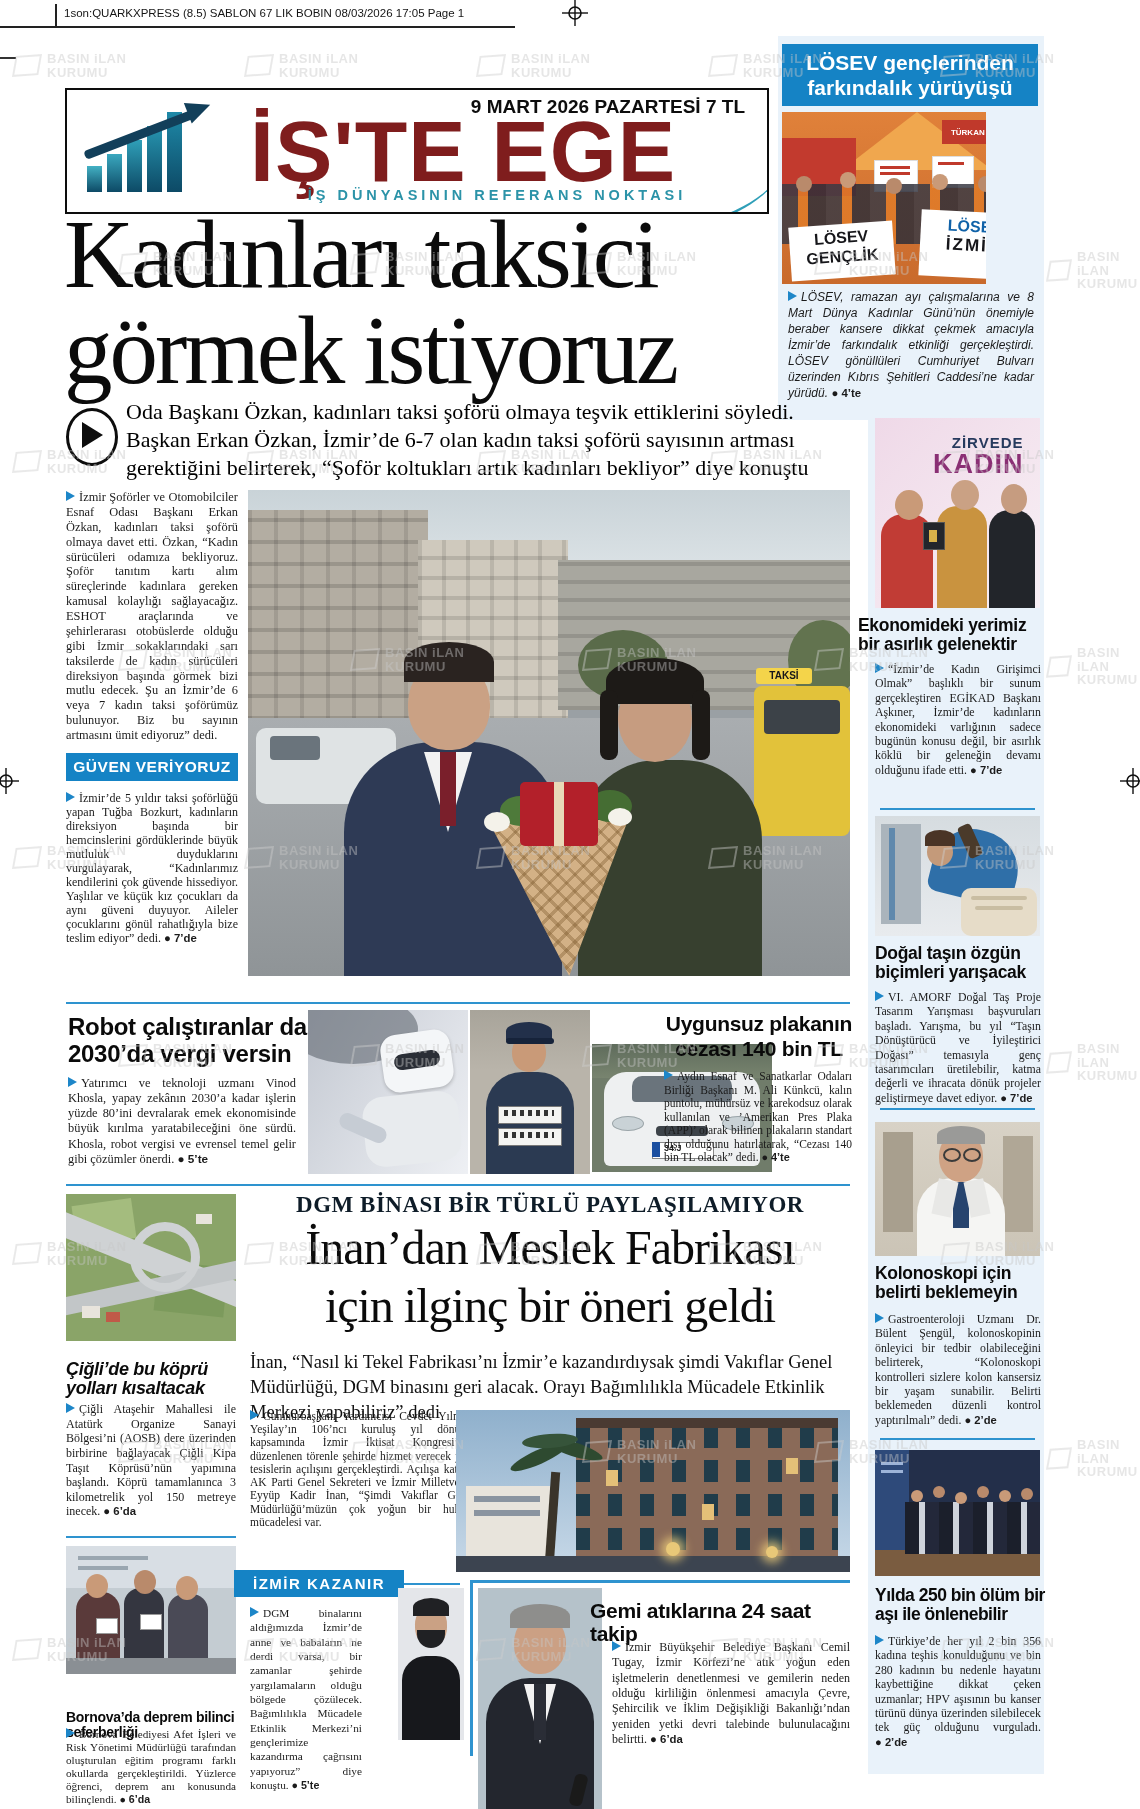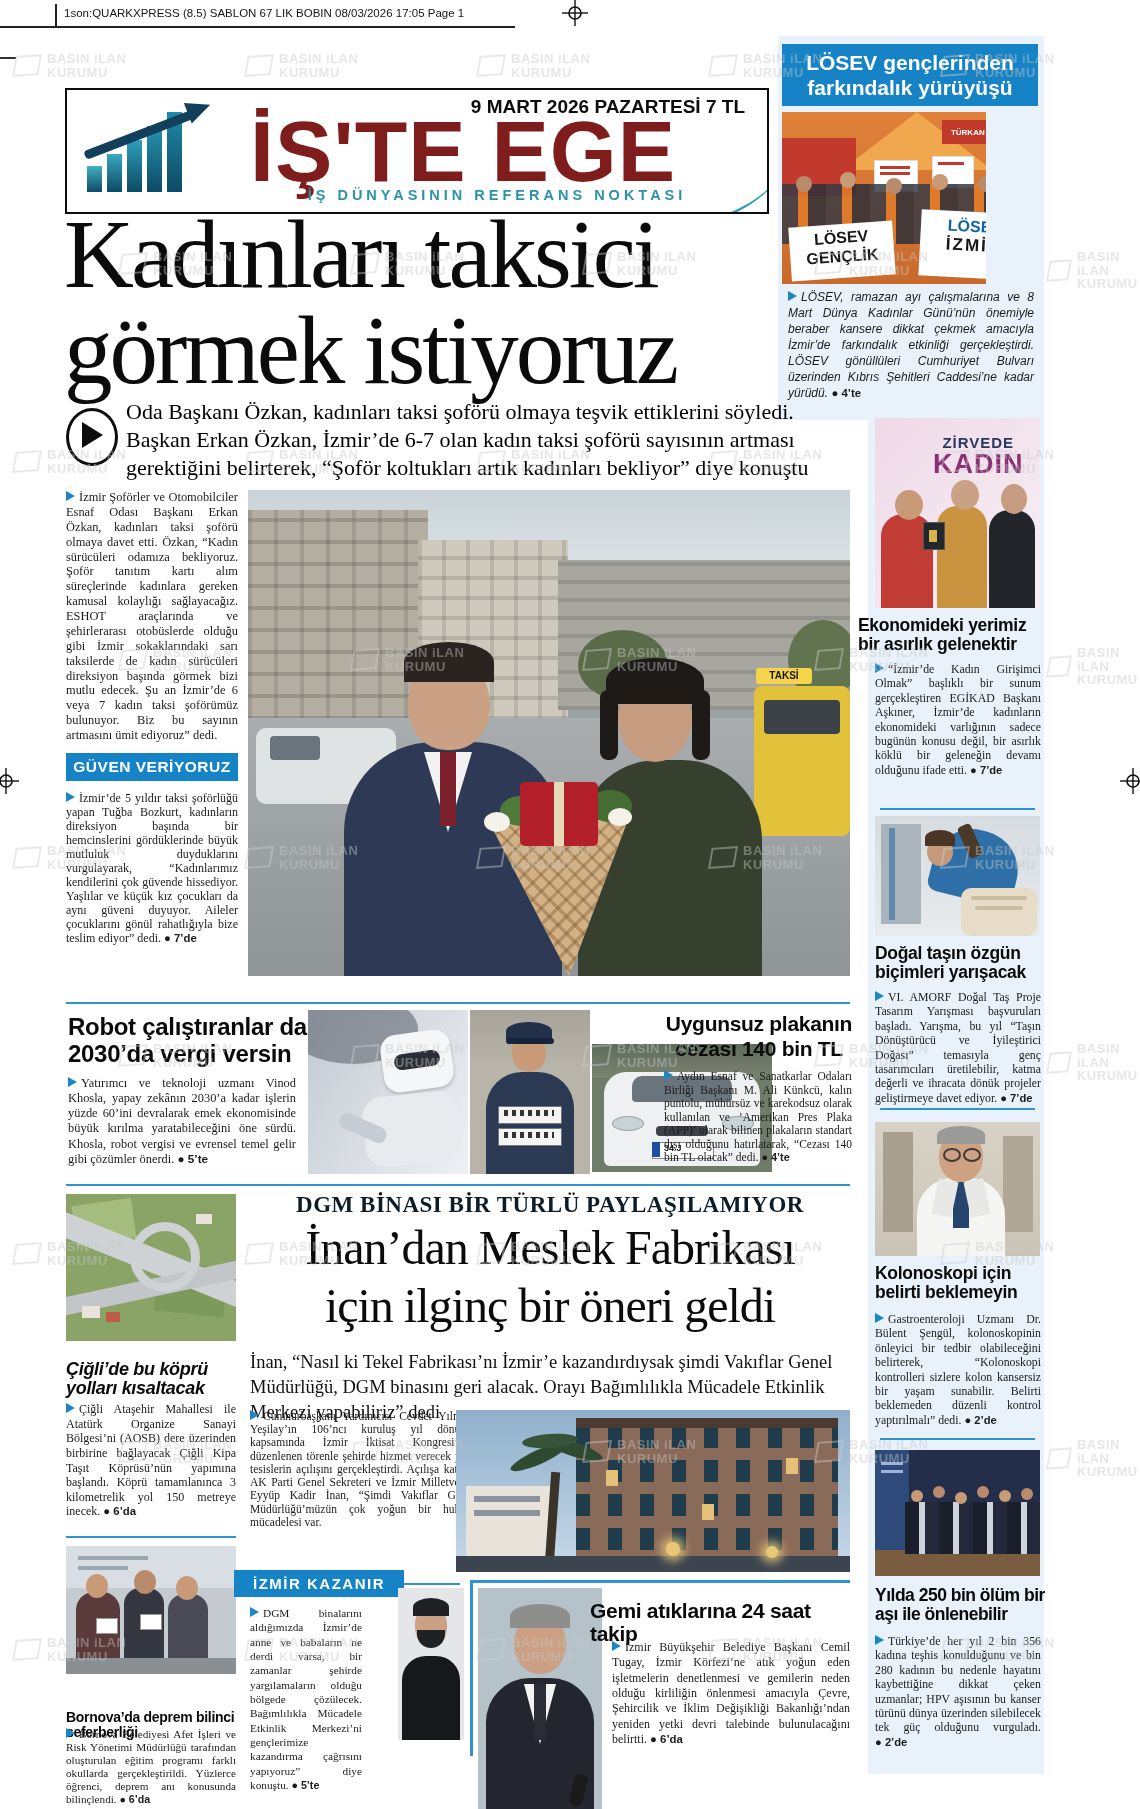--- a/index.html
+++ b/index.html
@@ -158,21 +158,21 @@
     <i style="left:340px;top:300px;width:44px;height:32px;border-radius:50%;background:#456d33;"></i>
     <i style="left:236px;top:322px;width:26px;height:20px;border-radius:50%;background:#f4f2ea;"></i>
     <i style="left:360px;top:318px;width:24px;height:18px;border-radius:50%;background:#f4f2ea;"></i>
     <i style="left:272px;top:292px;width:78px;height:64px;background:#b3202a;border-radius:5px;"></i>
     <i style="left:306px;top:292px;width:10px;height:64px;background:#e8d9b8;"></i>
   </div>
 
   <div class="abs" style="left:868px;top:408px;width:176px;height:1366px;background:#e9f2fa;"></div>
 
   <div class="ph" style="left:875px;top:418px;width:165px;height:190px;background:linear-gradient(135deg,#efd9e8,#f8f0f5);">
-    <div class="abs sans" style="left:58px;top:16px;text-align:center;">
+    <div class="abs sans" style="left:58px;top:16px;text-align:right;">
       <div style="font-size:15px;font-weight:700;color:#273a5e;letter-spacing:1px;">ZİRVEDE</div>
       <div style="font-size:27px;font-weight:700;color:#8a2f74;letter-spacing:1px;line-height:1;">KADIN</div>
     </div>
     <i style="left:6px;top:96px;width:52px;height:94px;background:#c13c35;border-radius:22px 22px 0 0;"></i>
     <i style="left:20px;top:72px;width:28px;height:30px;border-radius:50%;background:#c99a78;"></i>
     <i style="left:62px;top:88px;width:50px;height:102px;background:#c9933f;border-radius:20px 20px 0 0;"></i>
     <i style="left:76px;top:62px;width:28px;height:30px;border-radius:50%;background:#caa184;"></i>
     <i style="left:114px;top:92px;width:46px;height:98px;background:#22252a;border-radius:20px 20px 0 0;"></i>
     <i style="left:126px;top:66px;width:26px;height:30px;border-radius:50%;background:#c69c80;"></i>
     <i style="left:48px;top:104px;width:20px;height:26px;background:#23262c;border:1px solid #555;"></i>
@@ -241,21 +241,21 @@
     <b class="ref">● 2’de</b>
   </p>
 
   <div class="abs divider" style="left:66px;top:1002px;width:784px;height:2px;"></div>
 
   <div class="abs hsans" style="left:68px;top:1014px;font-size:24px;line-height:1.12;">
     <div>Robot çalıştıranlar da</div>
       <div>2030’da vergi versin</div>
   </div>
   <p class="abs bodytxt" style="left:68px;top:1076px;width:228px;margin:0;font-size:12.4px;line-height:1.22;">
-    <span class="tri"></span><span>Yatırımcı ve teknoloji uzmanı Vinod Khosla, yapay zekânın 2030’a kadar işlerin yüzde 60’ini devralarak emek ekonomisinde büyük kırılma yaratabileceğini öne sürdü. Khosla, robot vergisi ve evrensel temel gelir gibi çözümler önerdi.</span>
+    <span class="tri"></span><span>Yatırımcı ve teknoloji uzmanı Vinod Khosla, yapay zekânın 2030’a kadar işlerin yüzde 80’ini devralarak emek ekonomisinde büyük kırılma yaratabileceğini öne sürdü. Khosla, robot vergisi ve evrensel temel gelir gibi çözümler önerdi.</span>
     <b class="ref">● 5’te</b>
   </p>
 
   <div class="ph" style="left:308px;top:1010px;width:160px;height:164px;background:linear-gradient(120deg,#c4c9d2,#eef0f4);">
     <i style="left:-20px;top:-16px;width:130px;height:70px;border-radius:50%;background:#565c66;opacity:.55;"></i>
     <i style="left:74px;top:22px;width:70px;height:58px;background:#f4f6f8;border-radius:16px;transform:rotate(-8deg);box-shadow:0 2px 4px rgba(0,0,0,.2);"></i>
     <i style="left:86px;top:42px;width:46px;height:16px;background:#2a2e36;border-radius:8px;transform:rotate(-8deg);"></i>
     <i style="left:56px;top:84px;width:96px;height:70px;background:#e8ebee;border-radius:20px;transform:rotate(-6deg);"></i>
     <i style="left:30px;top:110px;width:50px;height:16px;background:#c6ccd4;border-radius:8px;transform:rotate(24deg);"></i>
   </div>

